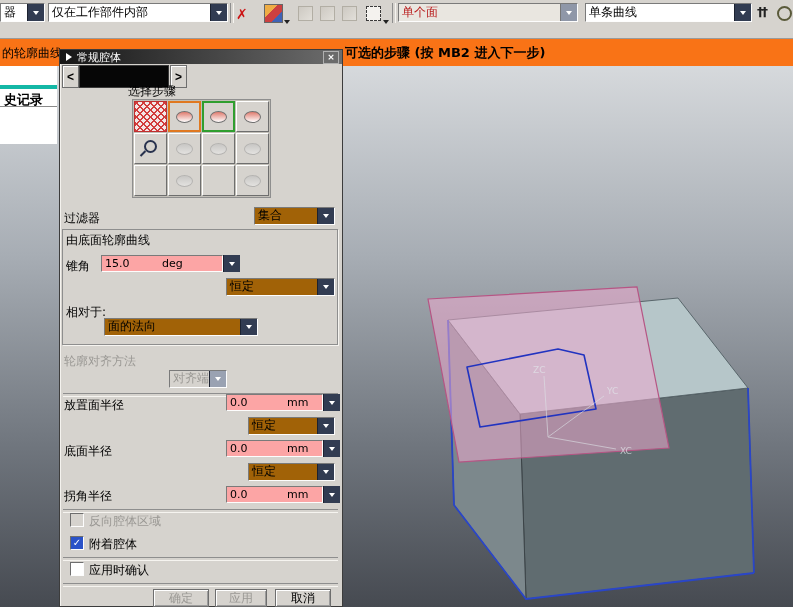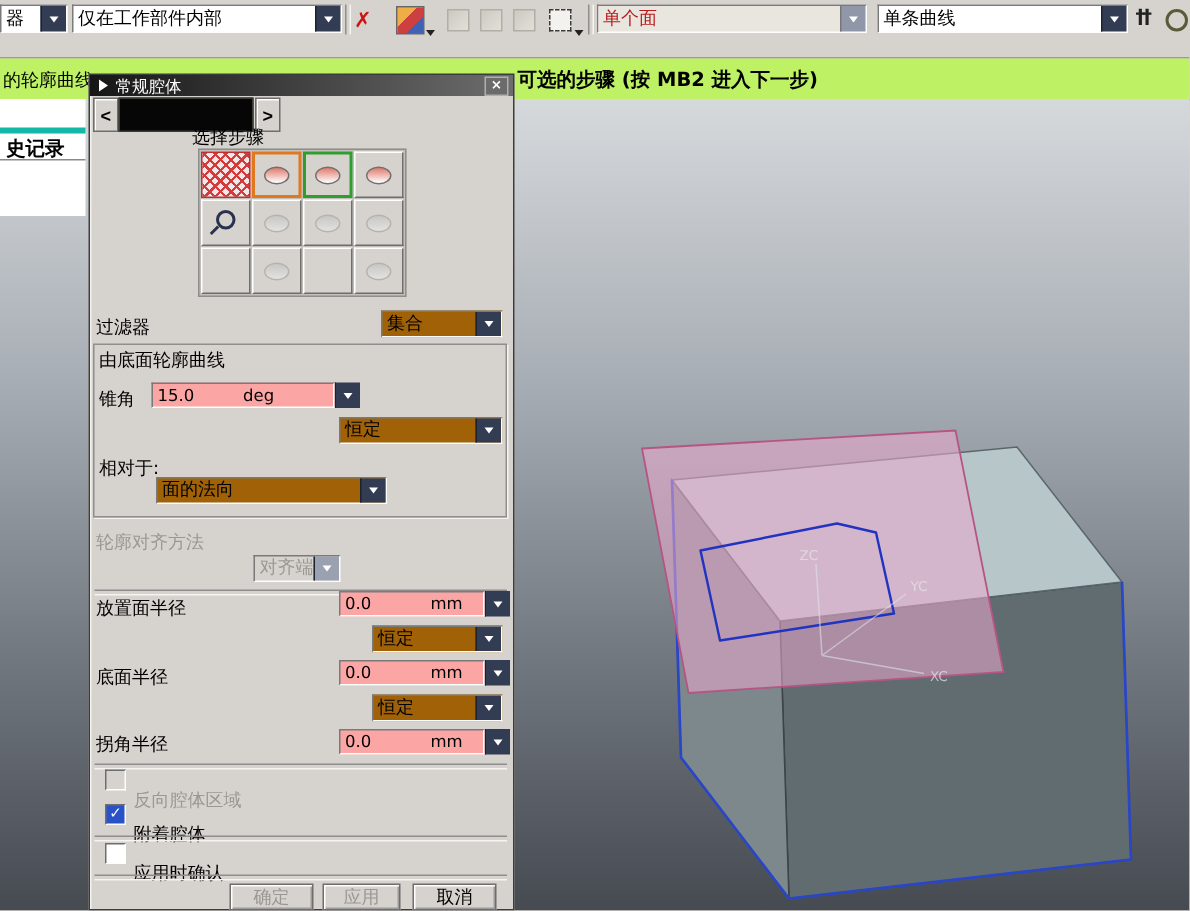--- a/index.html
+++ b/index.html
@@ -18,21 +18,21 @@
   .vsep{position:absolute;top:3px;width:2px;height:20px;border-left:1px solid #8e8e8e;border-right:1px solid #f6f4f0;}
   .redx{font-size:14px;font-weight:bold;color:#cc1414;line-height:16px;}
   .palette{width:17px;height:17px;background:linear-gradient(135deg,#eead45 0 38%,#cc4040 38% 68%,#3f62b5 68%);border:1px solid #666;}
   .minitri{position:absolute;width:0;height:0;border-left:3px solid transparent;border-right:3px solid transparent;border-top:4px solid #222;}
   .ghosticon{width:13px;height:13px;border:1px solid #b2aea4;background:linear-gradient(135deg,#cdc9c2,#e2dfd9);}
   .marquee{width:13px;height:13px;border:1px dashed #3a3a3a;background:#f4f2ee;}
   .chain{font-size:13px;font-weight:bold;color:#222;letter-spacing:-2px;line-height:16px;}
   .ring{width:11px;height:11px;border:2px solid #5a5a3a;border-radius:50%;}
 
   
-  .promptbar{position:absolute;left:0;top:39px;width:793px;height:27px;background:#bef264;border-bottom:1px solid #808080;}
+  .promptbar{position:absolute;left:0;top:39px;width:793px;height:27px;background:#f97316;border-bottom:1px solid #808080;}
   .promptbar .pleft{position:absolute;left:2px;top:6px;font-size:12px;color:#000;white-space:nowrap;}
   .promptbar .pcenter{position:absolute;left:345px;top:5px;font-size:13px;font-weight:bold;color:#000;white-space:nowrap;}
 
   
   .viewport{position:absolute;left:0;top:66px;width:793px;height:541px;background:linear-gradient(180deg,#d6d9dc 0%,#a7adb4 35%,#70767e 70%,#464a51 100%);z-index:0;}
   .viewport svg{display:block;}
 
   
   .resbar{position:absolute;left:0;top:66px;width:57px;height:78px;background:#fff;z-index:2;}
   .hist{position:absolute;left:0;top:19px;width:57px;height:22px;border-top:4px solid #14b8a6;border-bottom:1px solid #8a8a8a;font-size:13px;font-weight:bold;line-height:22px;padding-left:4px;box-sizing:border-box;white-space:nowrap;overflow:hidden;}
@@ -64,21 +64,21 @@
   .group{position:absolute;left:2px;top:179px;width:276px;height:116px;border:1px solid #8e8e8e;box-shadow:1px 1px 0 #f6f4f0;box-sizing:border-box;}
   .spin{position:absolute;display:flex;height:17px;}
   .sfield{position:relative;background:#fca5a5;border:1px solid;border-color:#7a7a7a #fdfdfd #fdfdfd #7a7a7a;box-sizing:border-box;display:block;padding-left:47px;}
   .sval{position:absolute;left:3px;top:1px;font-size:11px;}
   .sunit{position:absolute;left:60px;top:1px;font-size:11px;}
   .sep{position:absolute;left:3px;width:275px;height:2px;border-top:1px solid #8e8e8e;border-bottom:1px solid #f6f4f0;}
   .checkrow{position:absolute;left:0;width:275px;height:15px;}
   .cb{position:absolute;left:10px;top:0;width:12px;height:12px;background:#fff;border:1px solid;border-color:#6e6e6e #fdfdfd #fdfdfd #6e6e6e;font-size:10px;line-height:11px;text-align:center;box-sizing:content-box;}
   .cb.checked{background:#2a52c8;color:#fff;font-weight:bold;}
   .cb.dis{background:#d6d3ce;}
-  .cbl{position:absolute;left:29px;top:0;font-size:12px;white-space:nowrap;margin-top:12px;}
+  .cbl{position:absolute;left:29px;top:0;font-size:12px;white-space:nowrap;}
   .cbl.dis{color:#9a9894;}
   .dbtn{position:absolute;top:539px;height:18px;background:#d6d3ce;border:1px solid #6e6e6e;box-shadow:inset 1px 1px 0 #fff,inset -1px -1px 0 #9c9c9c;font-size:12px;text-align:center;padding:0;font-family:inherit;}
   .dbtn.disabled{color:#9a9894;}
 </style>
 </head>
 <body>
 
 <div id="app">
 
   <div class="toolbar">

